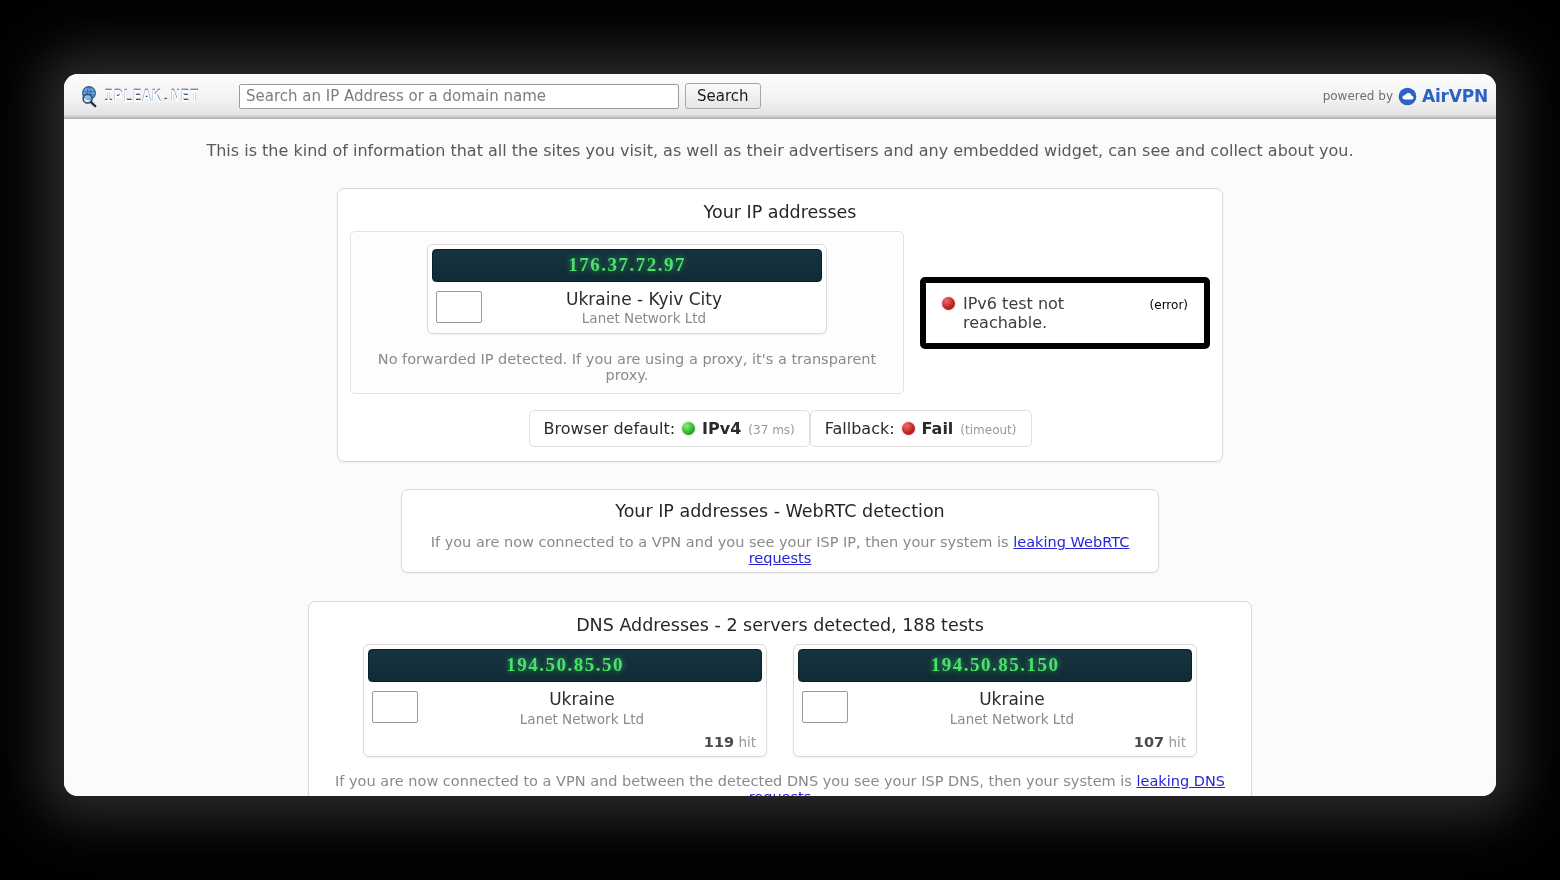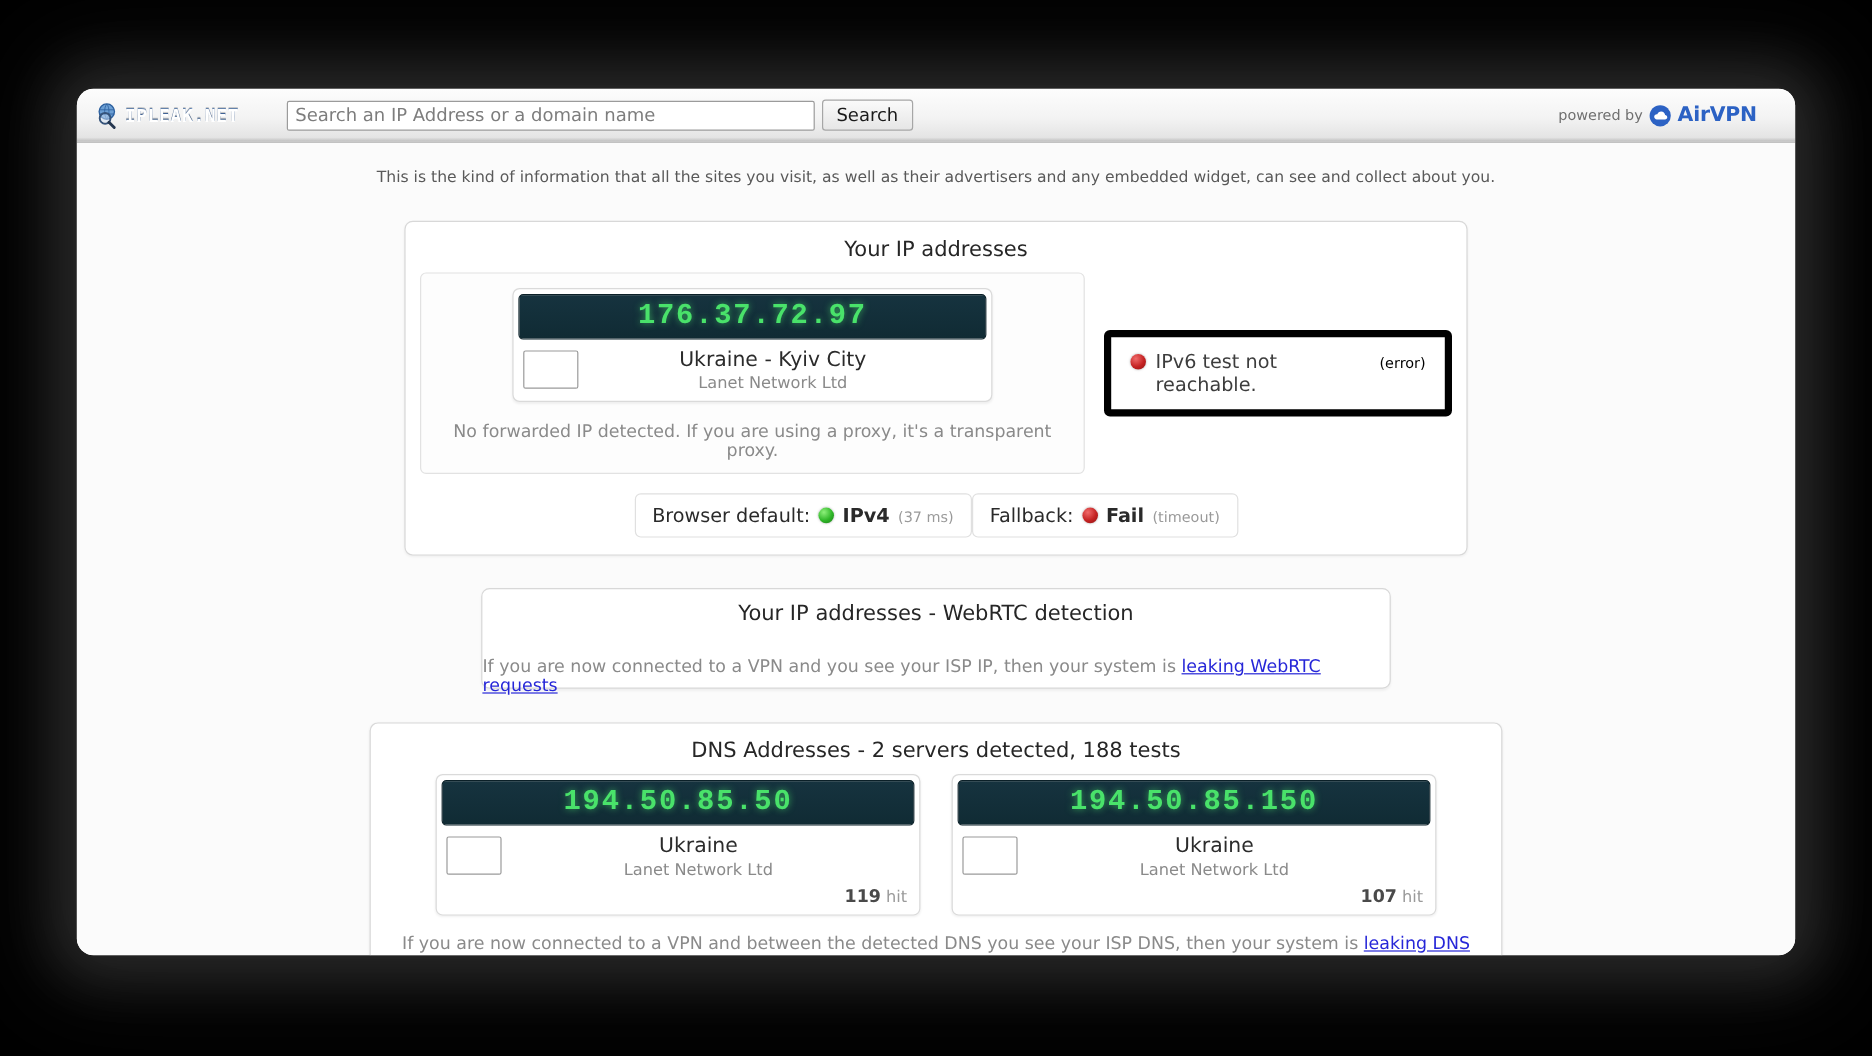--- a/index.html
+++ b/index.html
@@ -34,21 +34,21 @@
   }
 
   
   #header {
     position: relative;
     height: 45px;
     background: linear-gradient(to bottom, #fdfdfd 0%, #f3f3f3 55%, #e4e4e4 92%, #bdbdbd 100%);
     border-bottom: 1px solid #b4b4b4;
     display: flex;
     align-items: center;
-    padding: 0 32px 0 15px;
+    padding: 0 8px 0 15px;
   }
   #logo-wrap {
     display: flex;
     align-items: center;
     width: 150px;
     flex: none;
     text-decoration: none;
   }
   #logo-icon { width: 24px; height: 24px; flex: none; margin-right: 1px; }
   #logo-text {
@@ -103,21 +103,21 @@
 
   
   #page-body {
     height: 677px;
     background: #fbfbfb;
     padding-top: 22px;
     overflow: hidden;
   }
   #intro-text {
     text-align: center;
-    font-size: 13px;
+    font-size: 16px;
     color: #595959;
     padding: 0 40px;
   }
 
   
   .panel {
     background: #ffffff;
     border: 1px solid #d8d8d8;
     border-radius: 7px;
     margin: 0 auto;
@@ -157,22 +157,22 @@
   .ip-banner {
     background: #11313c;
     background: linear-gradient(to bottom, #16333f 0%, #102b34 100%);
     border: 1px solid #0b2028;
     border-radius: 4px;
     margin: 4px;
     text-align: center;
     padding: 4px 0 5px;
   }
   .ip-digits {
-    font-family: Liberation Mono, monospace;
-    font-size: 24px;
+    font-family: Liberation Serif, serif;
+    font-size: 19px;
     font-weight: bold;
     letter-spacing: 1.5px;
     color: #49e26a;
     text-shadow: 0 0 6px rgba(73,226,106,0.65);
   }
   .ip-meta { display: flex; align-items: flex-start; padding: 3px 8px 7px; }
   .flag {
     width: 46px; height: 32px; flex: none;
     border: 1px solid #9a9a9a;
     border-radius: 2px;
@@ -236,24 +236,24 @@
     font-size: 16px;
     color: #2a2a2a;
   }
   .status-strong { font-weight: bold; }
   .status-sub { font-size: 12px; color: #9a9a9a; }
 
   
   #panel-webrtc { width: 758px; margin-top: 27px; height: 84px; }
   #panel-webrtc .panel-title { padding-top: 11px; }
   #webrtc-note {
-    text-align: left;
+    text-align: center;
     font-size: 14.5px;
     color: #8a8a8a;
-    margin-top: 17px;
+    margin-top: 4px;
   }
   a.leak-link {
     color: #2626d8;
     text-decoration: underline;
     font-size: 14.5px;
   }
 
   
   #panel-dns { width: 944px; margin-top: 28px; padding-bottom: 16px; }
   #dns-row { display: flex; justify-content: center; gap: 26px; padding: 0 8px; }

